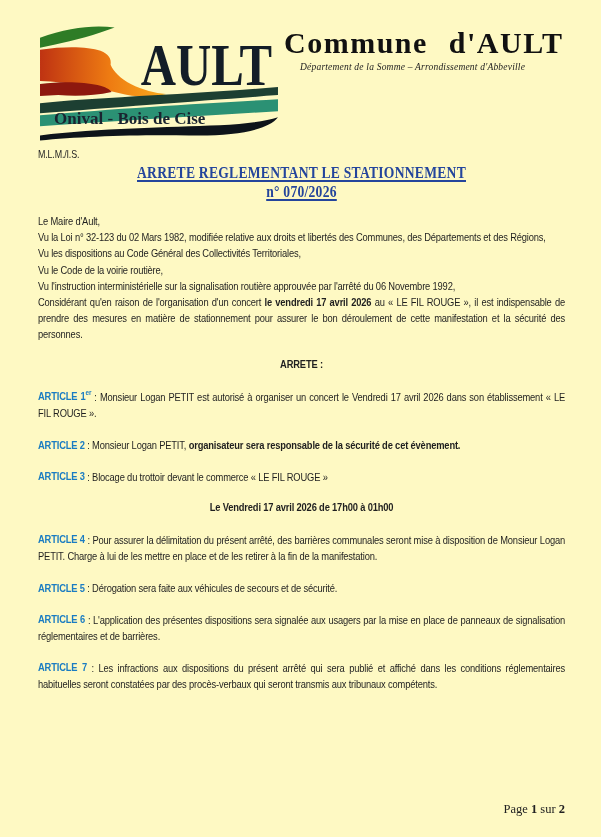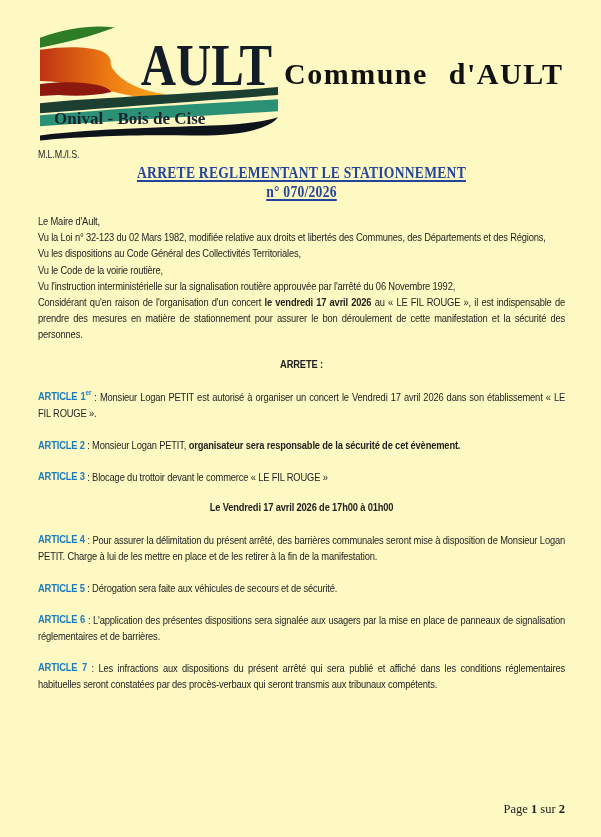--- a/index.html
+++ b/index.html
@@ -8,21 +8,20 @@
     background:#fef9c3; overflow:hidden;
     font-family:"Liberation Sans", sans-serif; color:#1f1f1f;
   }
   
   .logo{ position:absolute; left:38px; top:22px; width:242px; height:122px; }
   .commune-title{
     position:absolute; left:284px; top:26px; width:300px;
     font-family:"Liberation Serif", serif; font-weight:700;
     font-size:30px; letter-spacing:1.5px; word-spacing:12px; color:#111;
     white-space:nowrap;
-    margin-top:31px;
   }
   .dept-line{
     position:absolute; left:300px; top:62px; width:280px;
     font-family:"Liberation Serif", serif; font-style:italic;
     font-size:9.5px; letter-spacing:0.2px; color:#222;
   }
   
   .content{
     position:absolute; left:38px; top:147px; width:620px;
     transform:scaleX(0.85); transform-origin:top left;
@@ -66,20 +65,21 @@
     <path d="M2,27 C28,23 50,24 62,28 C70,31 73,36 72,42 C75,49 82,56 92,61 C104,67 116,70 127,71 C112,75 95,74 80,70 C58,64 30,59 2,58 Z" fill="url(#cliffGrad)"></path>
     <path d="M2,61 C24,58 46,59 59,62 C67,64 71,66 73,69 C56,73 36,73 20,72 L2,73 Z" fill="#8d180e"></path>
     <path d="M2,80 C60,74 140,72 238,64 L238,72 C170,77 80,84 2,90 Z" fill="#1d3f32"></path>
     <path d="M2,92 C80,85 170,80 238,76 L238,88 C170,92 90,97 30,101 L2,103 Z" fill="#2b9174"></path>
     <path d="M2,112 C60,105 130,104 180,102 C205,101 225,98 238,94 C228,107 195,113 150,112 C100,111 40,113 2,117 Z" fill="#0e141a"></path>
     <text x="102" y="62" font-family="Liberation Serif, serif" font-weight="bold" font-size="58" fill="#131d27" textLength="130" lengthAdjust="spacingAndGlyphs">AULT</text>
     <text x="16" y="101" font-family="Liberation Serif, serif" font-weight="bold" font-size="16.5" fill="#1a2430" textLength="150" lengthAdjust="spacingAndGlyphs">Onival - Bois de Cise</text>
   </svg>
 
   <div class="commune-title">Commune d'AULT</div>
+  <div class="dept-line">Département de la Somme – Arrondissement d'Abbeville</div>
 
   <div class="content">
 
     <div class="mlm">M.L.M./I.S.</div>
 
     <div class="doc-title">
       <div><span class="u">ARRETE REGLEMENTANT LE STATIONNEMENT</span></div>
       <div><span class="u">n° 070/2026</span></div>
     </div>
 

